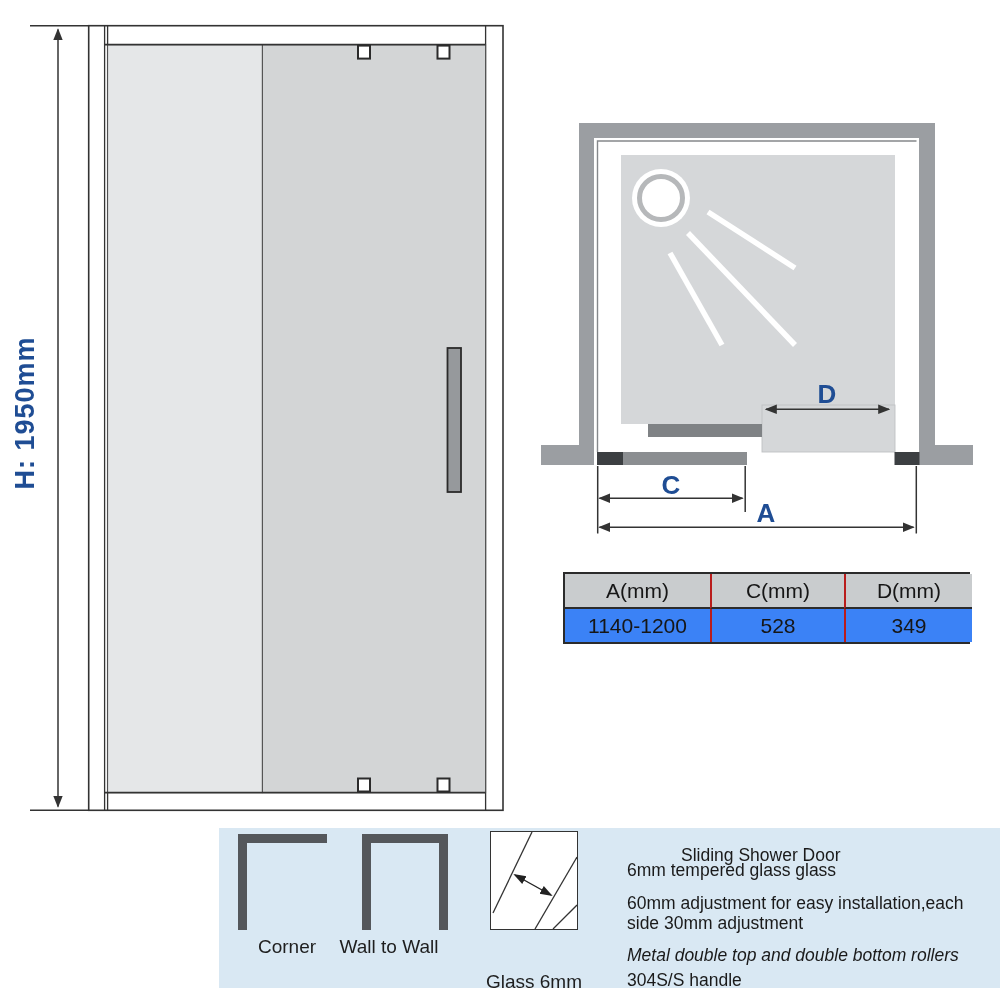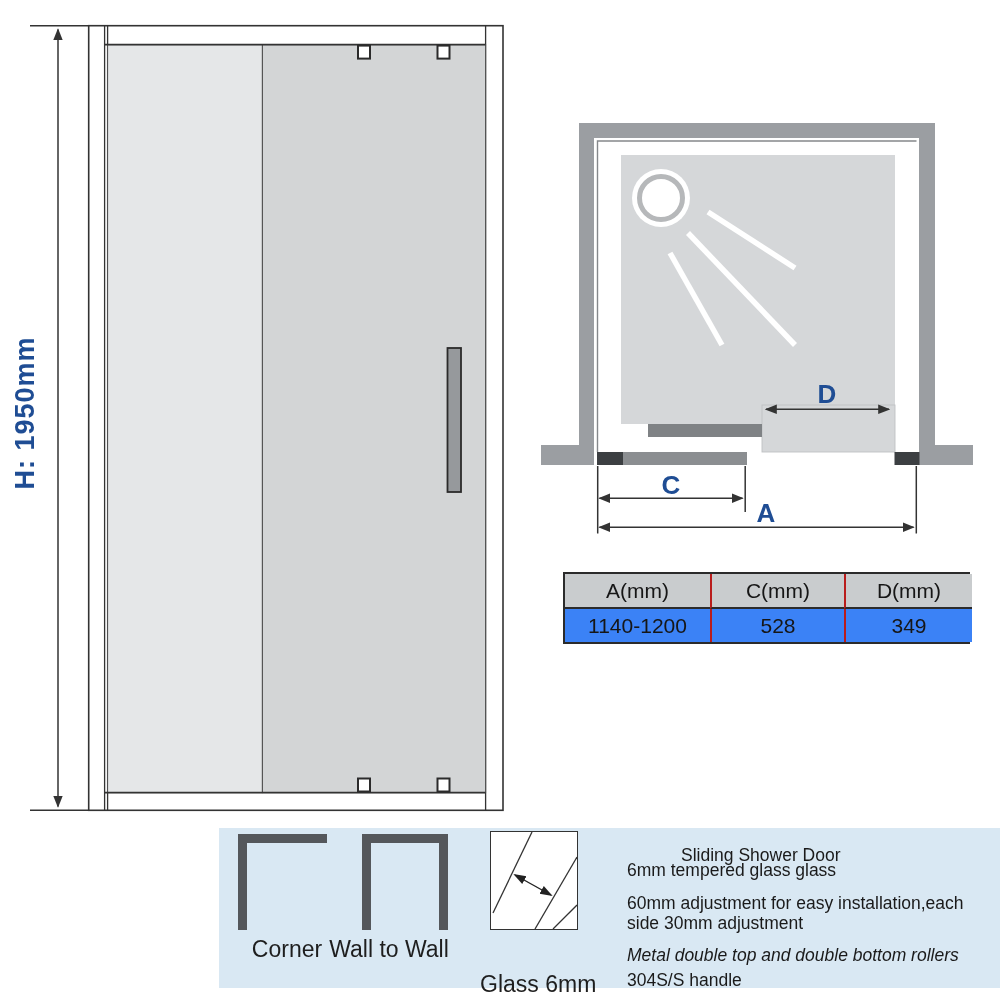--- a/index.html
+++ b/index.html
@@ -34,21 +34,21 @@
     border-top:9px solid #54575b;border-left:9px solid #54575b;
   }
   .icon-w2w{
     position:absolute;left:143px;top:6px;width:68px;height:87px;
     border-top:9px solid #54575b;border-left:9px solid #54575b;border-right:9px solid #54575b;
   }
   .icon-glass{
     position:absolute;left:271px;top:3px;width:88px;height:99px;
     background:#ffffff;border:1.2px solid #333;box-sizing:border-box;
   }
-  .opt-label{position:absolute;font-size:23px;color:#1e1e1e;text-align:center;white-space:nowrap;}
+  .opt-label{position:absolute;font-size:19px;color:#1e1e1e;text-align:center;white-space:nowrap;}
   .lbl-corner{left:19px;top:108px;width:98px;}
   .lbl-w2w{left:108px;top:108px;width:124px;}
   .lbl-glass{left:261px;top:108px;width:108px;margin-top:35px;}
   .banner-text{position:absolute;left:405px;top:0;width:376px;font-size:17.5px;color:#1a1a1a;}
   .bt-line{position:absolute;left:3px;white-space:nowrap;}
   .bt-title{top:5px;left:57px;white-space:nowrap;margin-top:12px;}
   .bt-f0{top:32px;}
   .bt-f1{top:65px;width:352px;white-space:normal;line-height:20px;}
   .bt-f2{top:117px;font-style:italic;}
   .bt-f3{top:142px;}

